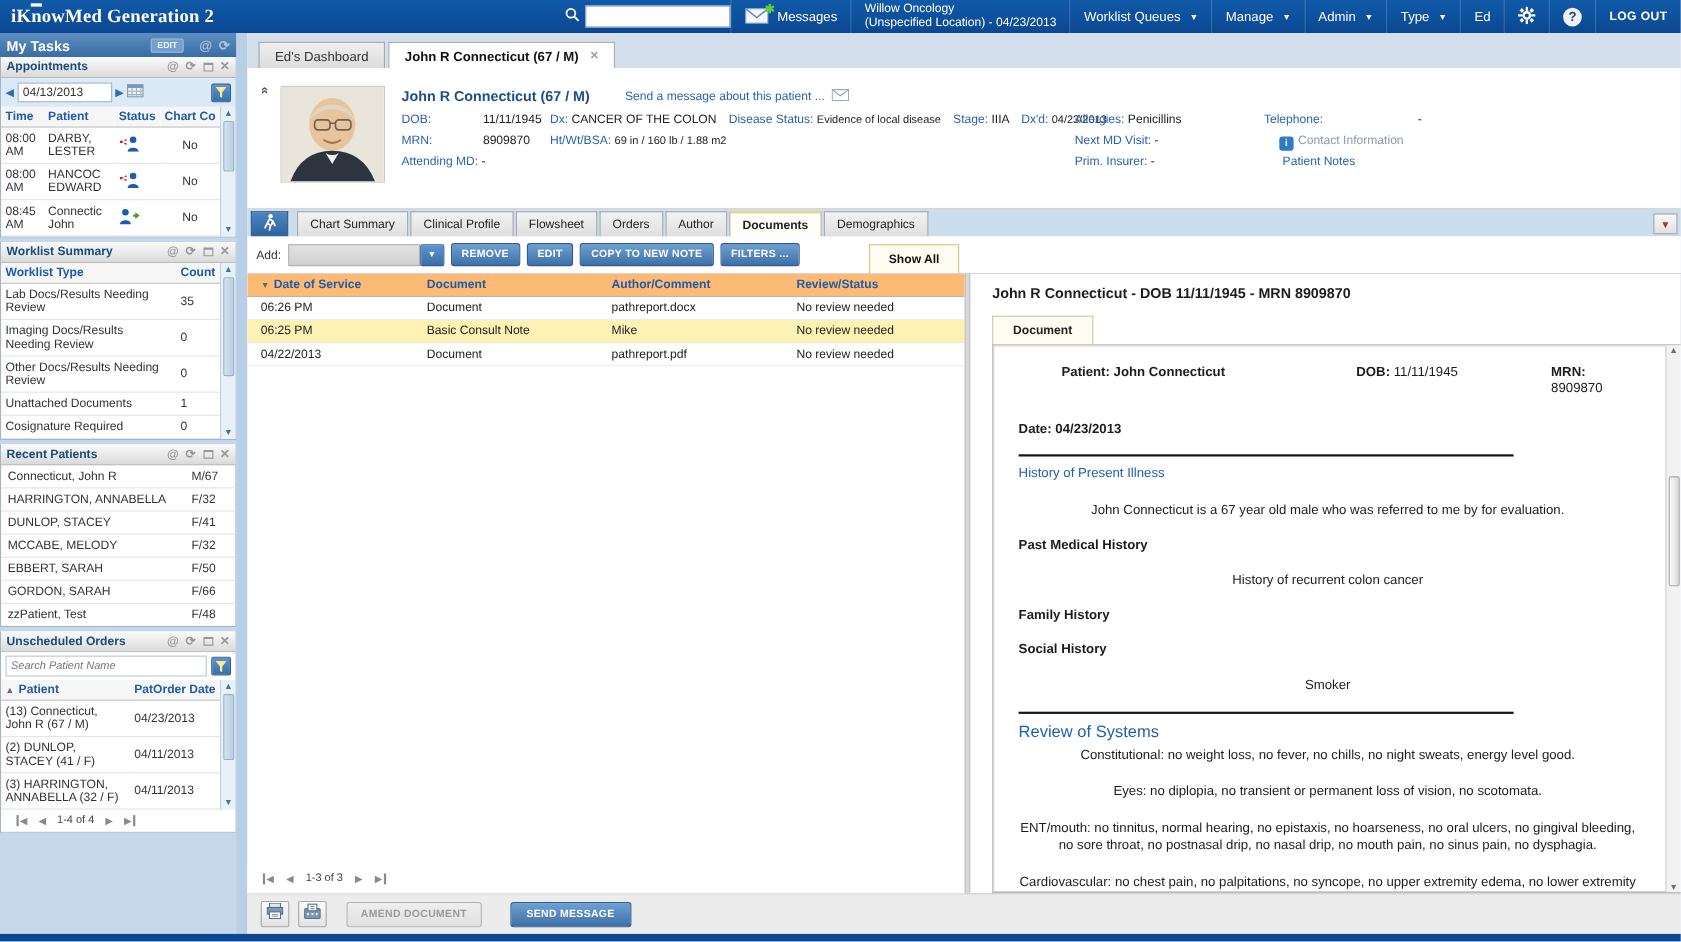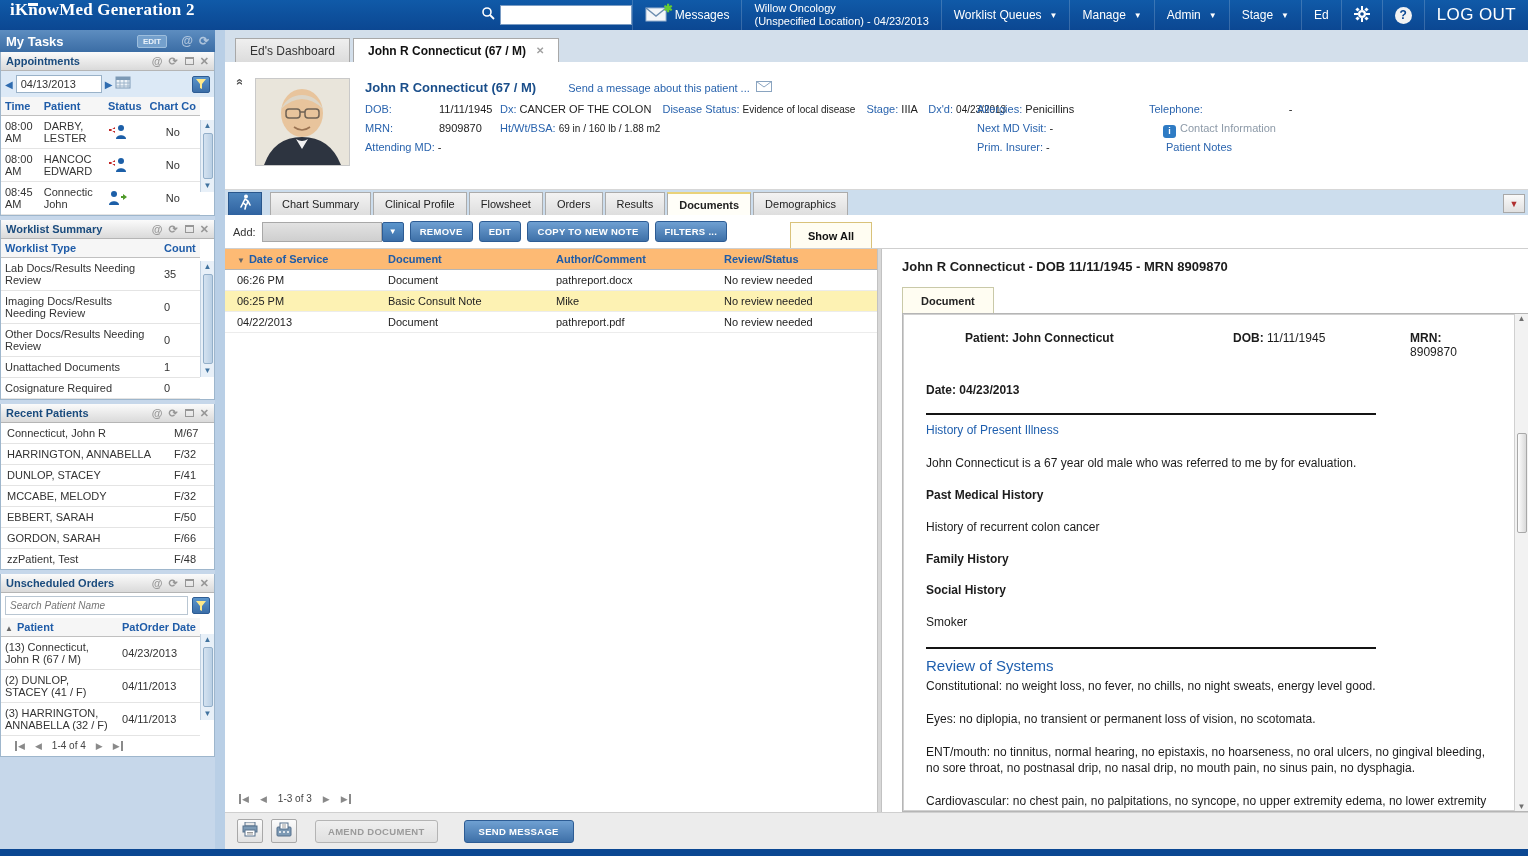--- a/index.html
+++ b/index.html
@@ -1,34 +1,34 @@
 <!DOCTYPE html>
 <html><head>
 <meta charset="utf-8">
 <style>
   * { margin:0; padding:0; box-sizing:border-box; }
   html,body { width:1528px; height:856px; overflow:hidden; font-family:"Liberation Sans",sans-serif; background:#c6d7ea; }
   .app { position:relative; width:1528px; height:856px; }
 
   
   .topbar { position:absolute; left:0; top:0; width:1528px; height:30px;
-    background:linear-gradient(#105aa8,#0b4792); color:#fff; display:flex; }
+    background:linear-gradient(#105aa8,#0b4792); color:#fff; display:flex; align-items:center; }
   .logo { font-family:"Liberation Serif",serif; font-weight:bold; font-size:17px; padding-left:10px; letter-spacing:0.2px; }
   .logo-dash { position:absolute; left:28px; top:3px; width:10px; height:3px; background:#fff; }
   .tb-spacer { flex:1; }
   .tb-search { display:flex; align-items:center; gap:5px; }
   .tb-search input { width:132px; height:20px; border:1px solid #7a9cc4; font-size:11px; padding:0 4px; }
   .tb-item { display:flex; align-items:center; gap:6px; padding:0 12px; height:30px; font-size:12px;
     border-left:1px solid rgba(255,255,255,0.18); white-space:nowrap; cursor:default; }
   .tb-item.clickable { cursor:pointer; }
   .tb-loc { font-size:11px; line-height:13px; }
   .caret { font-size:8px; margin-left:2px; }
   .help-circle { width:17px; height:17px; border-radius:50%; background:#f2f2f2; color:#0b4792;
     font-weight:bold; font-size:12px; display:flex; align-items:center; justify-content:center; }
-  .logout { font-size:17px; font-weight:normal; letter-spacing:0.4px; }
+  .logout { font-size:11px; font-weight:bold; letter-spacing:0.4px; }
   .env-wrap { position:relative; width:24px; height:16px; }
   .env-star { position:absolute; right:-4px; top:-5px; color:#66cc33; font-size:11px; font-weight:bold; }
 
   
   .sidebar { position:absolute; left:0; top:30px; width:215px; height:819px; background:#c6d7ea; overflow:hidden; }
   .mytasks { height:22px; background:linear-gradient(#5d8dc0,#3b6da5); color:#fff; display:flex; align-items:center;
     padding:0 6px; font-size:13px; font-weight:bold; }
   .mt-sp { flex:1; }
   .editbtn { background:#74a0cc; border:1px solid #9dbedd; border-radius:2px; color:#eaf2fa; font-size:8px;
     font-weight:bold; padding:1px 5px; margin-right:8px; cursor:pointer; }
@@ -44,21 +44,21 @@
   .daterow { height:26px; background:#dce9f6; display:flex; align-items:center; padding:0 4px; gap:3px; }
   .nav-tri { color:#2f6cb0; font-size:10px; cursor:pointer; }
   .daterow input { width:86px; height:18px; border:1px solid #9ab2c8; font-size:11px; padding:0 4px; color:#333; }
   .filter-btn { margin-left:auto; width:18px; height:17px; background:linear-gradient(#5b95cc,#3b6ea8);
     border:1px solid #2d5c94; border-radius:2px; display:flex; align-items:center; justify-content:center; cursor:pointer; }
 
   table.sbt { width:100%; border-collapse:collapse; font-size:11px; }
   table.sbt th { text-align:left; color:#1f5ca8; font-size:11px; padding:3px 4px; border-bottom:1px solid #c0c0c0;
     background:#f6f6f6; font-weight:bold; white-space:nowrap; overflow:hidden; }
   table.sbt td { padding:4px 4px; border-bottom:1px solid #e4e4e4; color:#333; vertical-align:middle; }
-  .sb-scrollwrap { display:flex;align-items:center; }
+  .sb-scrollwrap { display:flex; }
   .sb-scrollwrap .grow { flex:1; min-width:0; }
   .vscroll { width:14px; background:#e8f0f8; border-left:1px solid #c2d2e2; display:flex; flex-direction:column; align-items:center; font-size:8px; color:#41739f; }
   .vscroll .arr { cursor:pointer; line-height:12px; }
   .vscroll .thumb { width:10px; background:linear-gradient(90deg,#d4e2f0,#b9cfe4); border:1px solid #93afc9; border-radius:2px; margin:1px 0; }
   .vscroll .track { flex:1; }
 
   .rp-row { display:flex; padding:4px 6px; border-bottom:1px solid #e4e4e4; font-size:11px; color:#333; cursor:pointer; }
   .rp-name { flex:1; padding-right:2px; }
   .rp-sex { width:34px; }
 
@@ -143,21 +143,21 @@
   .v-body { position:relative; flex:1; border:1px solid #b5b5b5; border-right:none; margin-right:0; background:#fff; overflow:hidden; }
   .v-inner { position:absolute; left:0; top:0; right:14px; bottom:0; border:1px solid #d0d0d0; border-right:none;
     padding:16px 26px 10px 22px; overflow:hidden; font-size:12px; color:#1c1c1c; }
   .v-phdr { display:flex; margin-bottom:24px; }
   .v-phdr .b { font-weight:bold; }
   .v-phdr .seg1 { width:280px;margin-left:39px; } .v-phdr .seg2 { width:185px; }
   .v-date { font-weight:bold; margin-bottom:10px; }
   .sec-hr { border:none; border-top:2px solid #141414; width:80%; margin:16px 0 8px 0; }
   .sec-h1 { color:#1f5fae; font-weight:normal; font-size:12px; margin-bottom:18px; }
   .sec-h1.big { font-size:15px; margin-bottom:4px; }
-  .v-p { margin:0 0 17px 0; line-height:16px; }
+  .v-p { margin:0 0 17px 0; line-height:16px;text-align:center; }
   .v-h { font-weight:bold; margin:0 0 17px 0; }
   .v-scroll { position:absolute; right:0; top:0; bottom:0; width:14px; background:#f2f2f2; border-left:1px solid #d0d0d0;
     display:flex; flex-direction:column; align-items:center; font-size:8px; color:#707070; }
   .v-scroll .thumb { width:10px; height:100px; background:linear-gradient(90deg,#fdfdfd,#d9d9d9); border:1px solid #a8a8a8; border-radius:2px; margin-top:110px; }
 
   .btoolbar { height:37px; background:#ececec; border-top:1px solid #cfcfcf; display:flex; align-items:center; padding-left:12px; gap:8px; }
   .iconbtn { width:26px; height:24px; background:linear-gradient(#fcfcfc,#e2e2e2); border:1px solid #a8a8a8; border-radius:2px;
     display:flex; align-items:center; justify-content:center; cursor:pointer; }
   .disbtn { background:linear-gradient(#efefef,#e0e0e0); border:1px solid #b4b4b4; border-radius:3px; color:#9a9a9a;
     font-size:9.5px; font-weight:bold; letter-spacing:0.3px; padding:5px 12px; margin-left:10px; }
@@ -206,21 +206,21 @@
     </div>
     <div class="tb-item clickable">
       <span>Manage</span>
       <span class="caret">▼</span>
     </div>
     <div class="tb-item clickable">
       <span>Admin</span>
       <span class="caret">▼</span>
     </div>
     <div class="tb-item clickable">
-      <span>Stage</span>
+      <span>Type</span>
       <span class="caret">▼</span>
     </div>
     <div class="tb-item clickable">
       <span>Ed</span>
     </div>
     <div class="tb-item clickable">
       <span>
         <svg width="16" height="16" viewBox="0 0 16 16">
             <g fill="#fff">
               <circle cx="8" cy="8" r="4"></circle>
@@ -571,21 +571,21 @@
       <div class="ctab">
           <span>Clinical Profile</span>
         </div>
       <div class="ctab">
           <span>Flowsheet</span>
         </div>
       <div class="ctab">
           <span>Orders</span>
         </div>
       <div class="ctab">
-          <span>Results</span>
+          <span>Author</span>
         </div>
       <div class="ctab active">
           <span>Documents</span>
         </div>
       <div class="ctab">
           <span>Demographics</span>
         </div>
       <div class="ctab-dd">
           <span>▼</span>
         </div>

